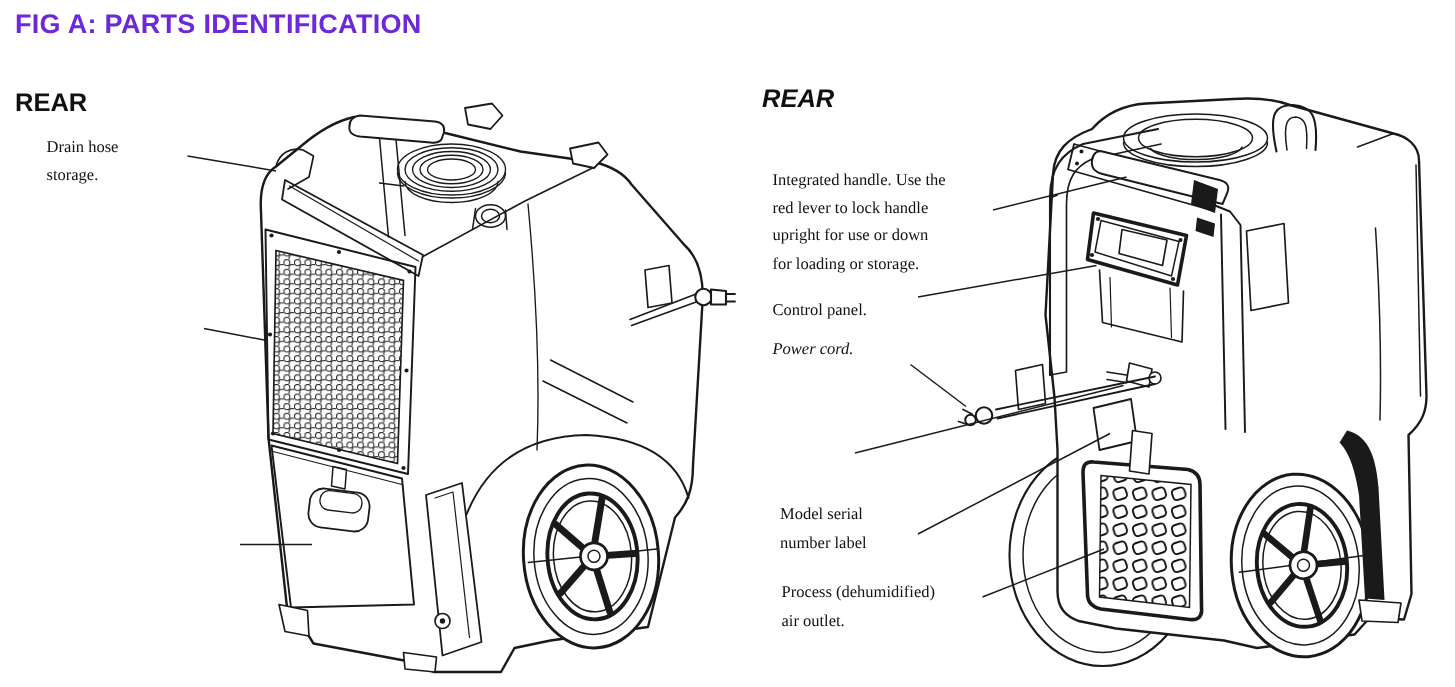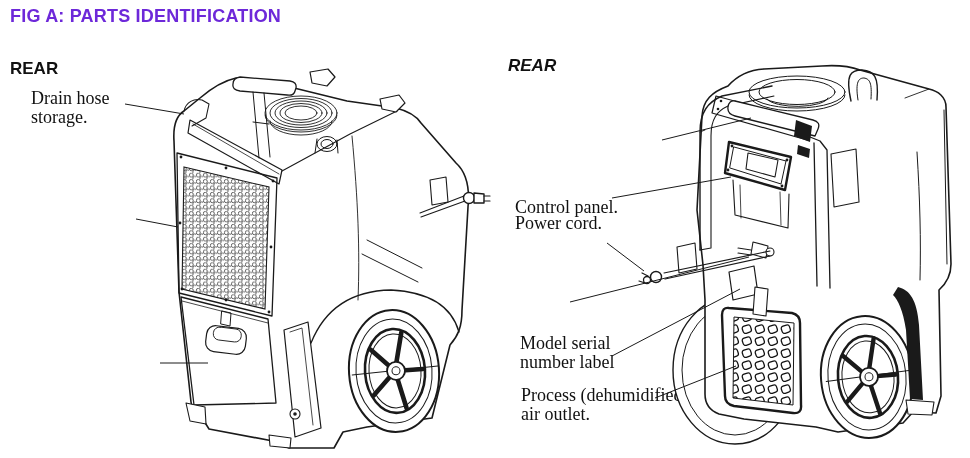--- a/index.html
+++ b/index.html
@@ -1,40 +1,44 @@
 <!DOCTYPE html>
 <html><head>
 <meta charset="utf-8">
 <style>
   html,body{margin:0;padding:0;background:#ffffff;}
   #page{position:relative;width:970px;height:458px;background:#fff;overflow:hidden;
         font-family:"Liberation Sans",sans-serif;color:#111;}
   .fig-title{position:absolute;left:10px;top:6px;font-size:18px;font-weight:bold;
              letter-spacing:.2px;color:#6d28d9;}
   .view-heading{position:absolute;font-size:17px;font-weight:bold;color:#111;}
-  .part-label{position:absolute;font-family:"Liberation Serif",serif;font-size:18px;
+  .part-label{position:absolute;font-family:"Liberation Serif",serif;font-size:11px;
               line-height:18.5px;color:#111;white-space:pre-line;}
   svg{position:absolute;left:0;top:0;}
   .ln{stroke:#1a1a1a;fill:none;stroke-linecap:round;stroke-linejoin:round;}
   .fw{fill:#ffffff;}
 </style>
 </head>
 <body>
 
 <div id="page">
 
   <div class="fig-title">FIG A: PARTS IDENTIFICATION</div>
   <div class="view-heading" style="left:10px;top:59px;">REAR</div>
   <div class="view-heading" style="left:508px;top:56px;font-style:italic;">REAR</div>
 
   <div class="part-label" style="left:31px;top:89px;">Drain hose
 storage.</div>
 
+  <div class="part-label" style="left:515px;top:111px;">Integrated handle. Use the
+red lever to lock handle
+upright for use or down
+for loading or storage.</div>
   <div class="part-label" style="left:515px;top:198px;">Control panel.</div>
-  <div class="part-label" style="left:515px;top:214px;">Power cord.</div>
+  <div class="part-label" style="left:515px;top:224px;font-style:italic;">Power cord.</div>
   <div class="part-label" style="left:520px;top:334px;">Model serial
 number label</div>
   <div class="part-label" style="left:521px;top:386px;">Process (dehumidified)
 air outlet.</div>
 
   <svg width="970" height="458" viewBox="0 0 970 458">
     <defs>
       <pattern id="honey" width="7" height="6.4" patternUnits="userSpaceOnUse">
         <circle cx="2.3" cy="2.3" r="2" fill="none" stroke="#222" stroke-width="0.7"></circle>
         <circle cx="5.8" cy="5.5" r="2" fill="none" stroke="#222" stroke-width="0.7"></circle>

